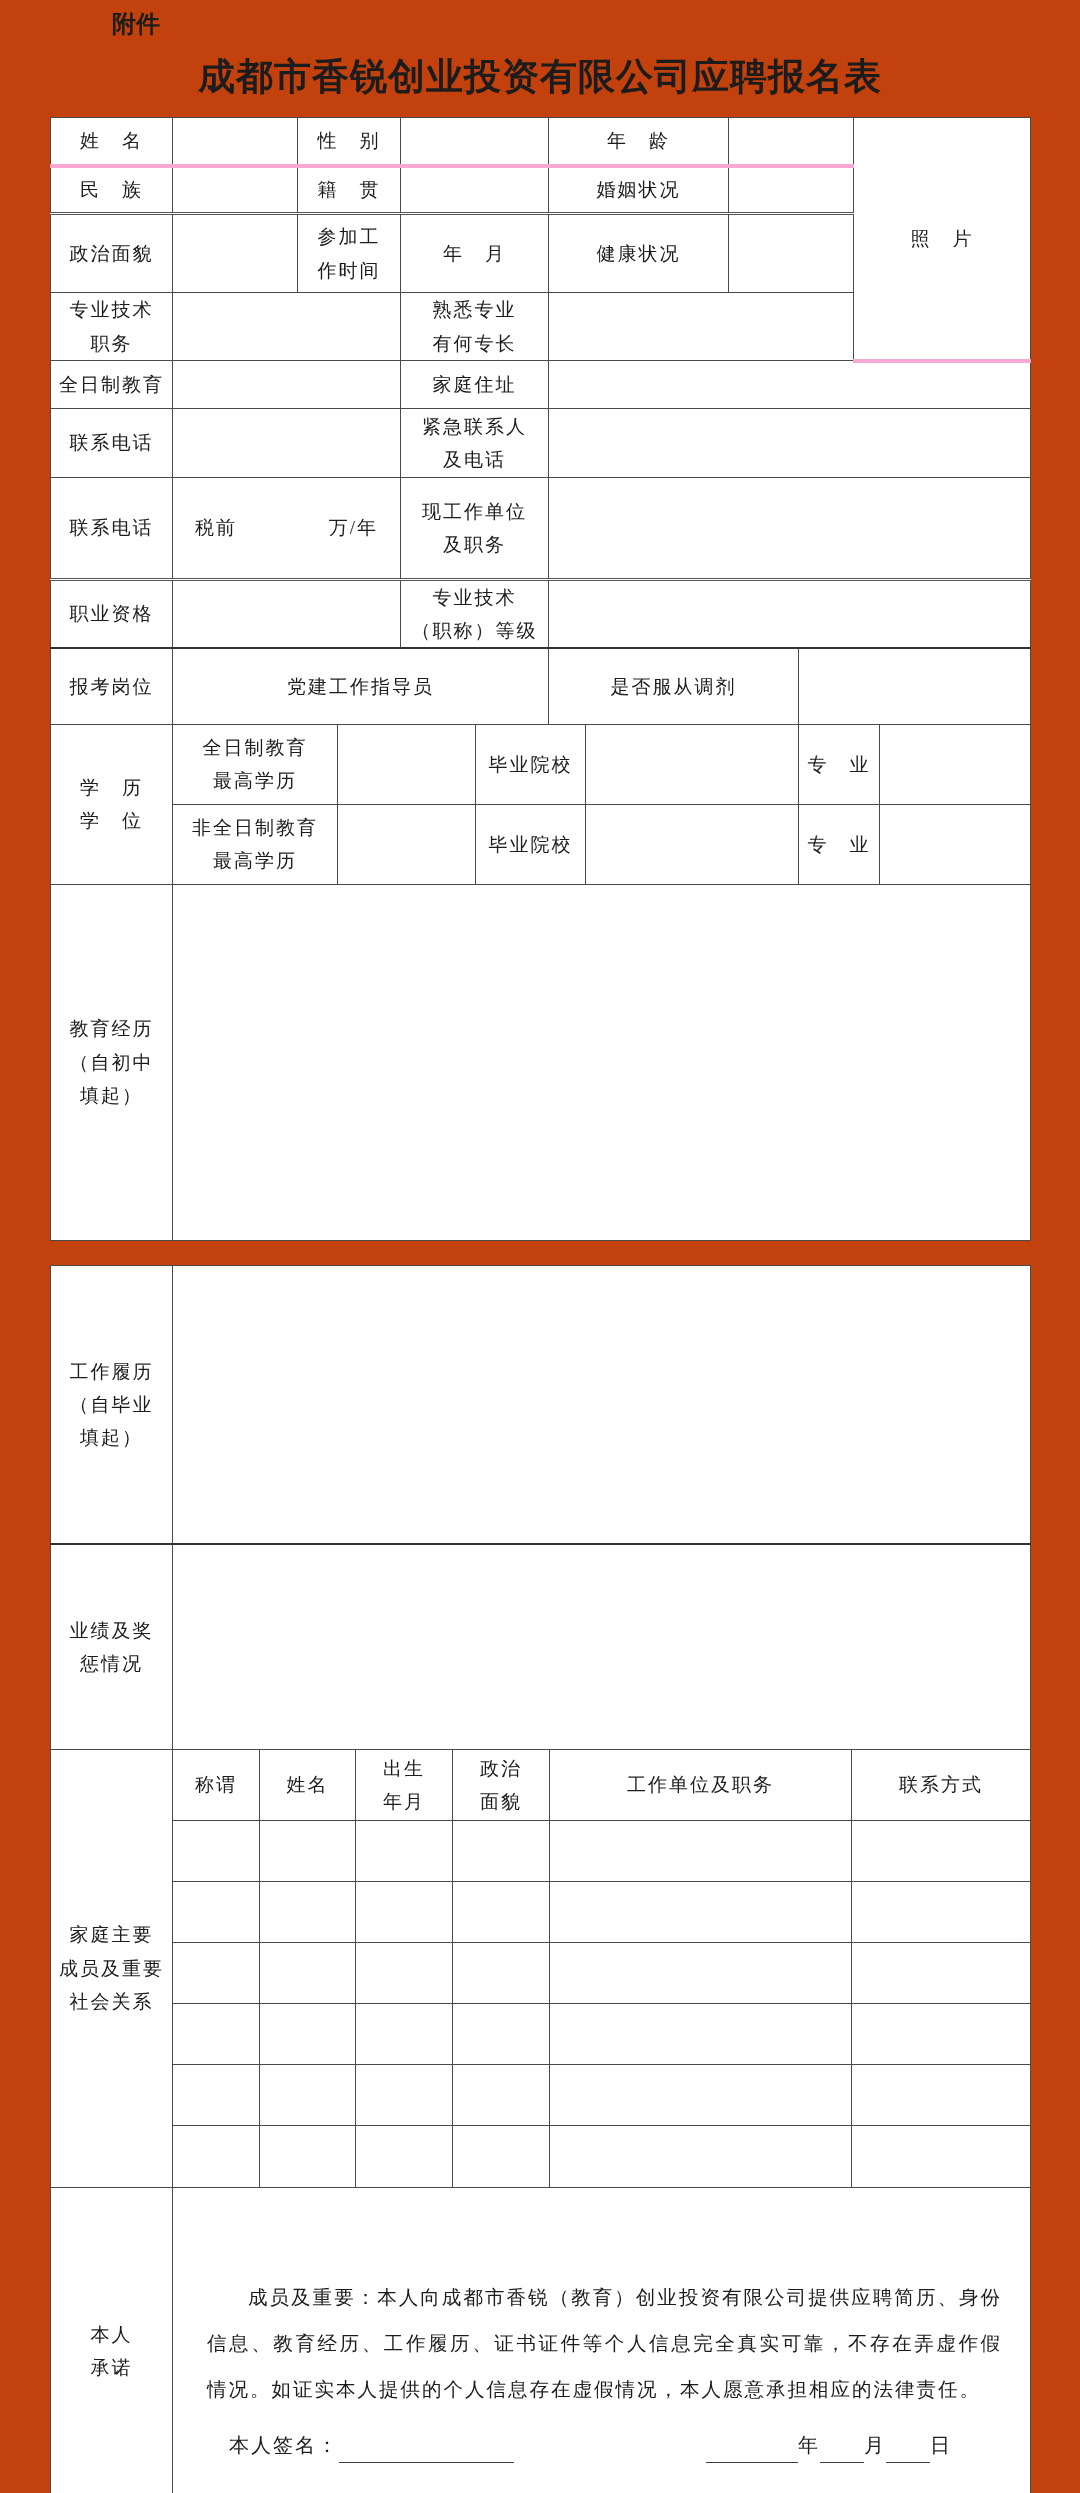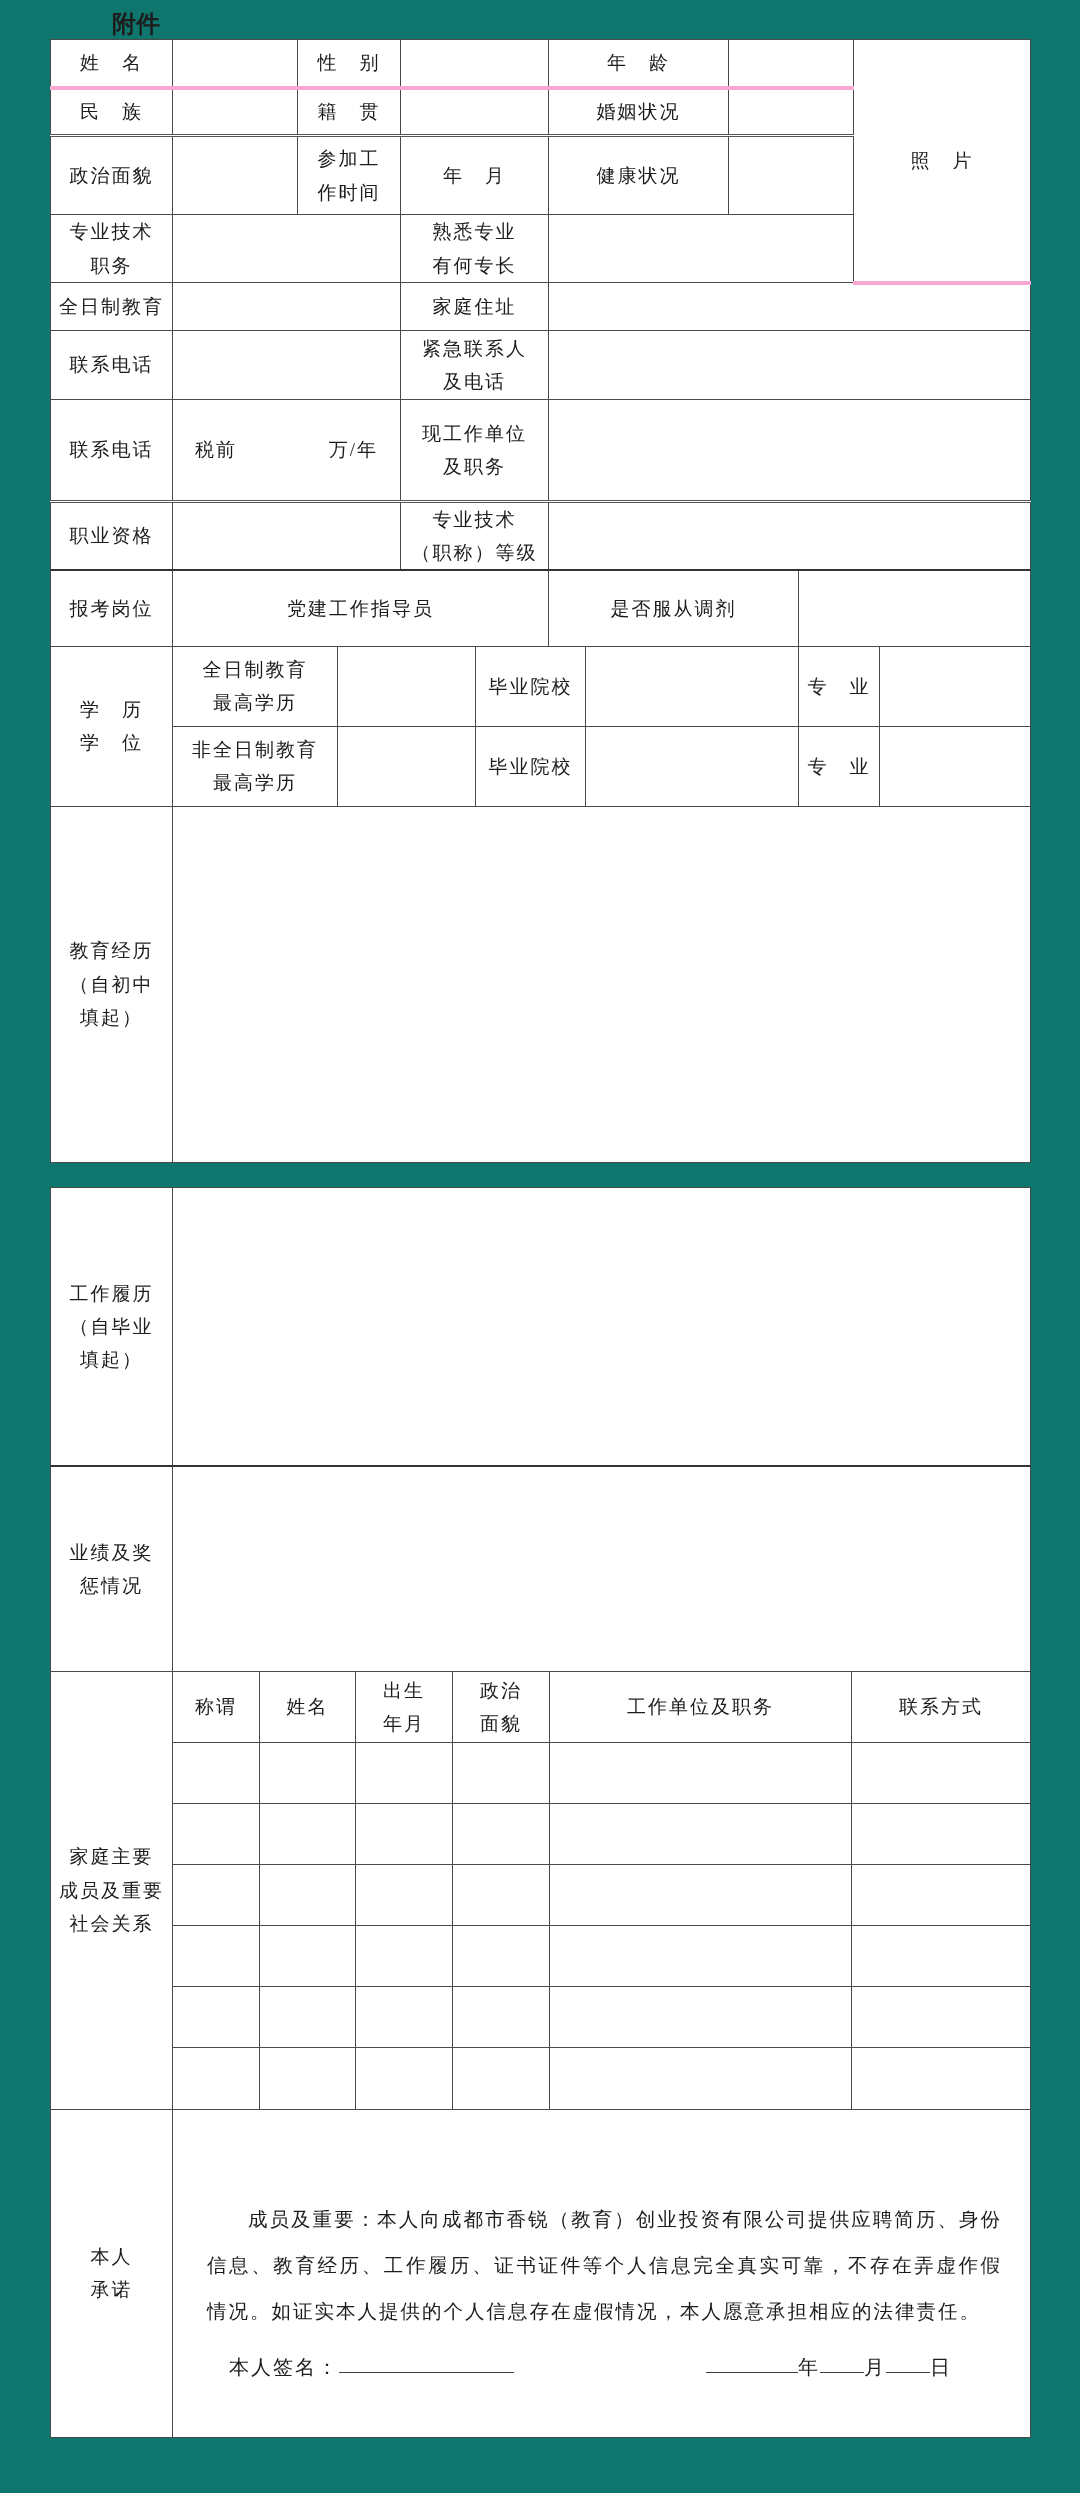--- a/index.html
+++ b/index.html
@@ -1,21 +1,21 @@
 <!DOCTYPE html>
 <html><head>
 <meta charset="utf-8">
 <style>
   html,body{margin:0;padding:0;background:#ffffff;}
   .page{
     position:relative;
     width:1080px;
     height:2493px;
     margin:0 auto;
-    background:#0f766e;
+    background:#c2410c;
     font-family:"Liberation Serif","DejaVu Serif",serif;
     color:#1c1c1c;
     overflow:hidden;
   }
   .attachment{
     padding-top:8px;
     margin-left:112px;
     font-family:"Liberation Sans","DejaVu Sans",sans-serif;
     font-weight:bold;
     font-size:24px;
@@ -75,37 +75,38 @@
     position:absolute;
     left:56px;
     right:78px;
     bottom:52px;
     display:flex;
     justify-content:space-between;
     align-items:flex-end;
     font-size:20px;
     white-space:nowrap;
   }
-  .sign-group{display:flex;}
+  .sign-group{display:flex;align-items:flex-end;}
   .blank{
     display:inline-block;
     border-bottom:1.5px solid #3d3d3d;
     height:22px;
   }
   .w-lg{width:175px;}
   .w-md{width:92px;}
   .w-sm{width:44px;}
   .gap{height:24px;}
 </style>
 </head>
 <body>
 
 <div class="page">
 
   <div class="attachment">附件</div>
+  <div class="title">成都市香锐创业投资有限公司应聘报名表</div>
 
   <table class="frm">
     <colgroup>
       <col style="width:122px">
         <col style="width:125px">
         <col style="width:40px">
         <col style="width:63px">
       <col style="width:75px">
         <col style="width:73px">
         <col style="width:37px">

